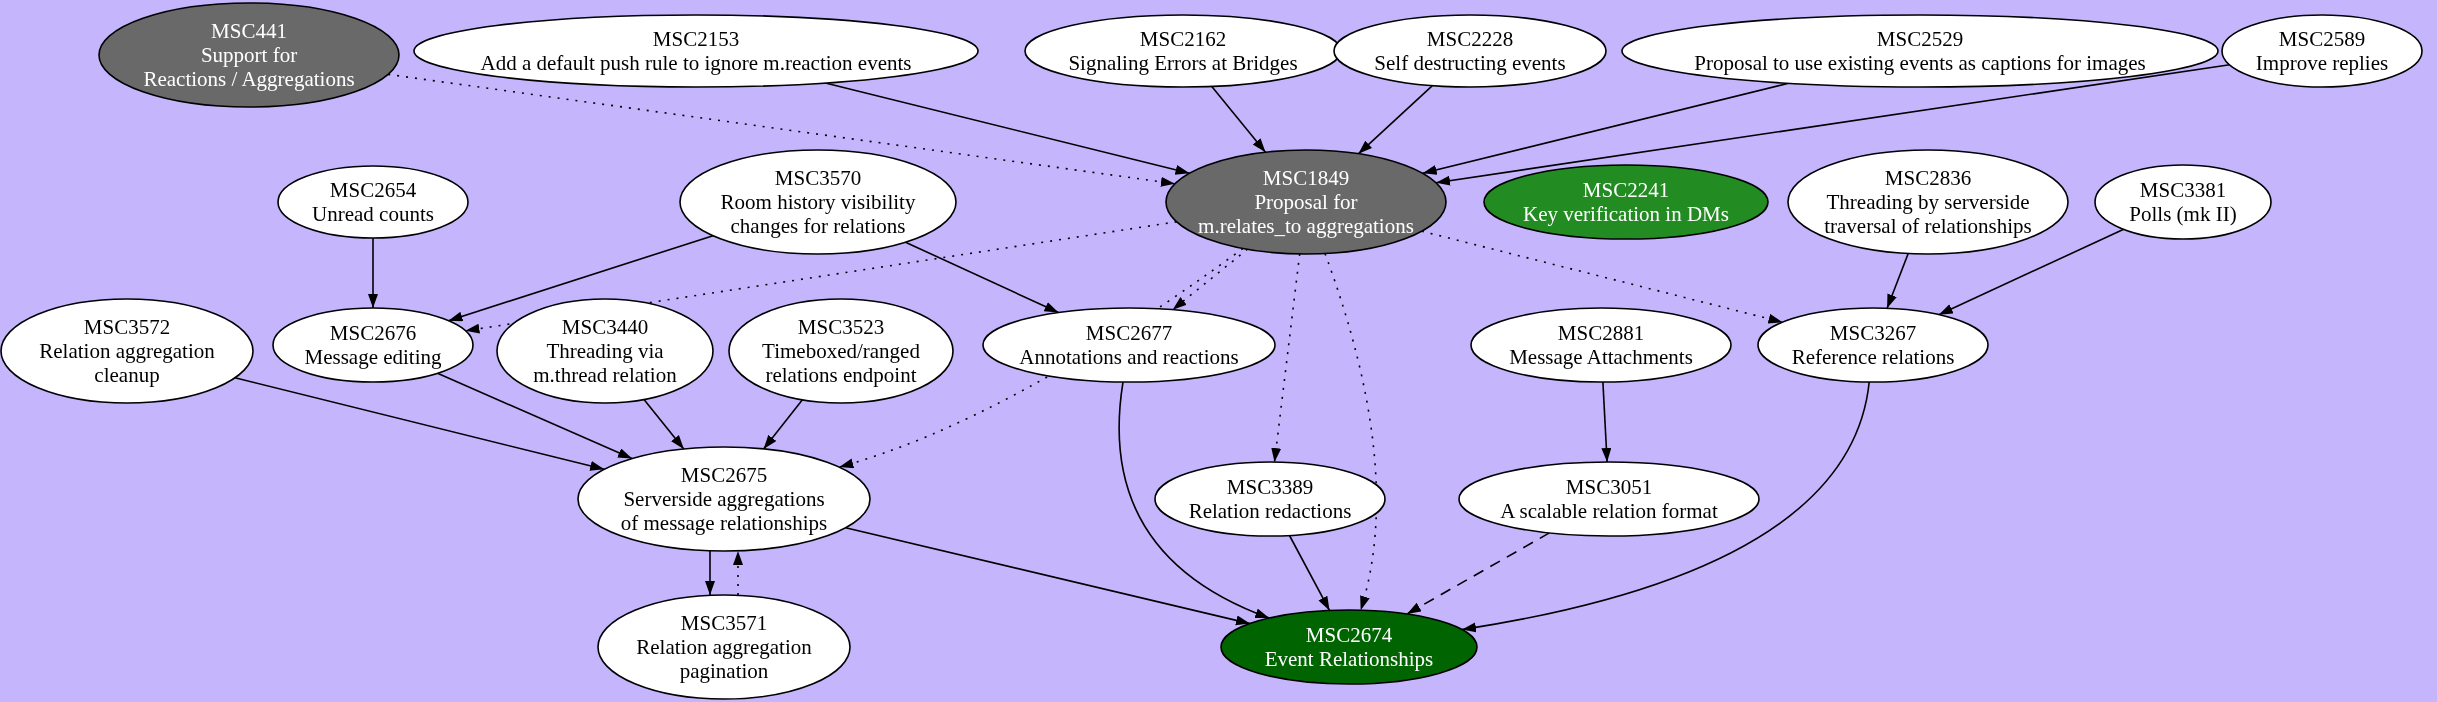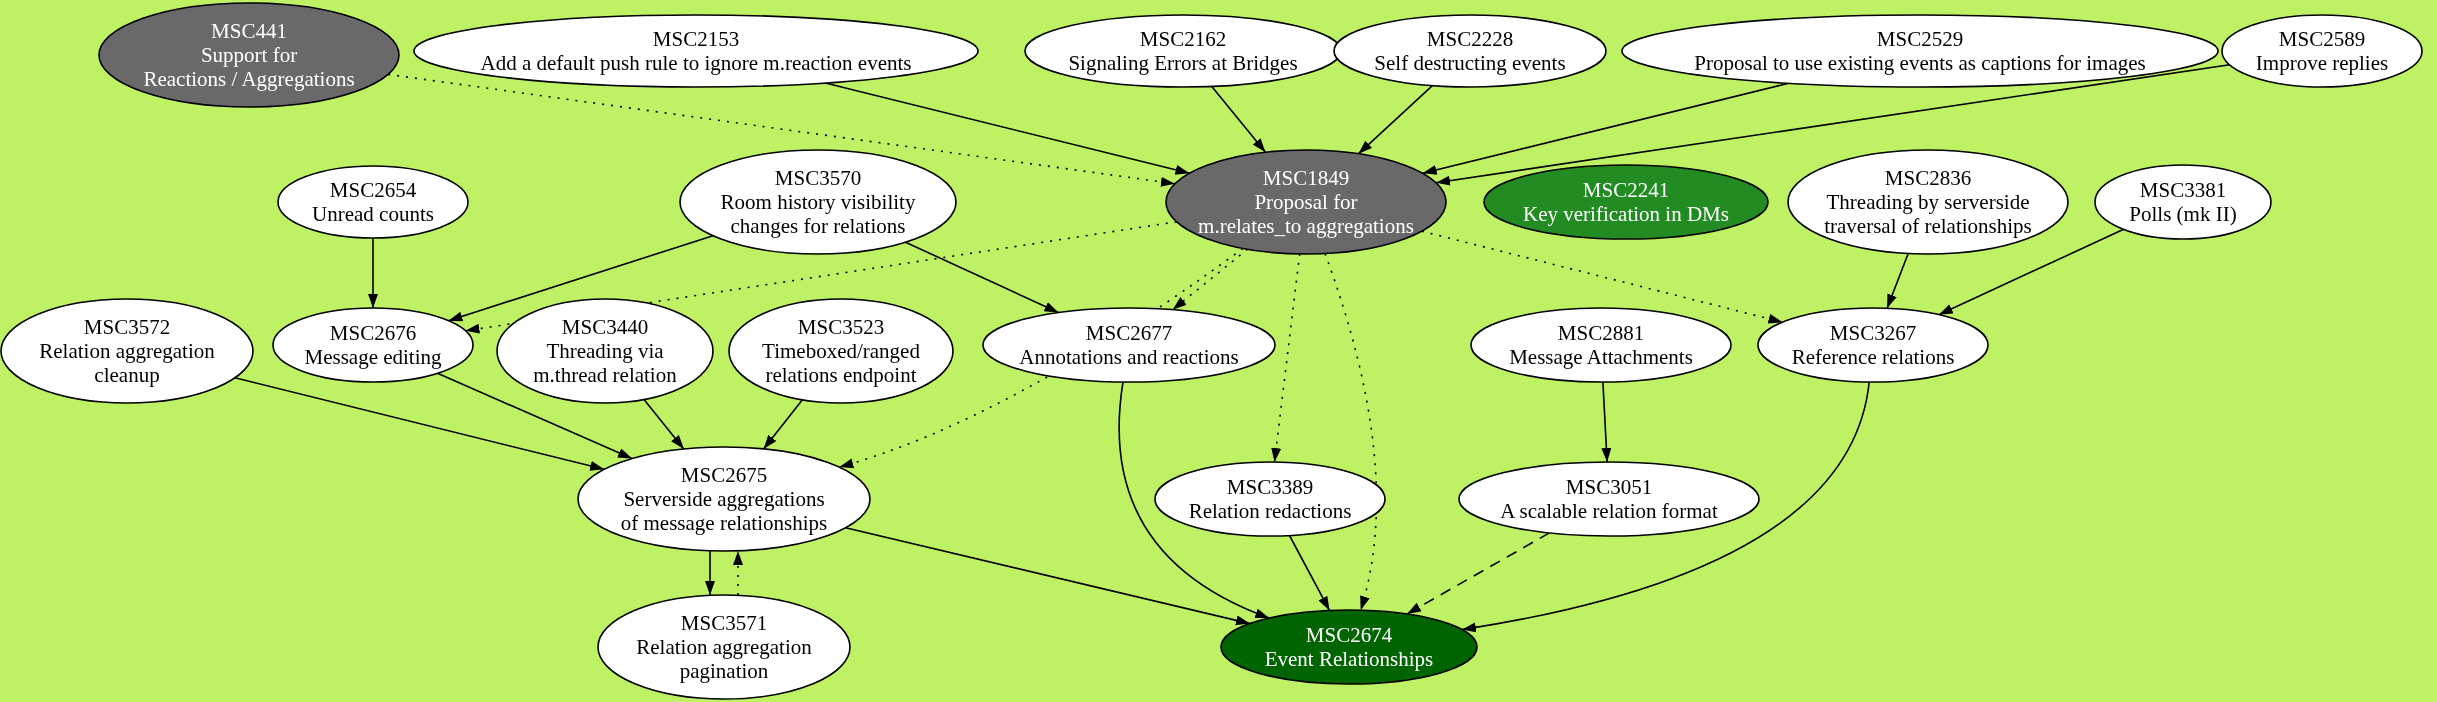--- a/index.html
+++ b/index.html
@@ -1,16 +1,16 @@
 <!DOCTYPE html>
 <html><head>
 <meta charset="utf-8">
 <style>
   html, body { margin: 0; padding: 0; background: #ffffff; }
-  .canvas { position: relative; width: 2437px; height: 702px; background: #bef264; overflow: hidden; }
+  .canvas { position: relative; width: 2437px; height: 702px; background: #c4b5fd; overflow: hidden; }
   svg { display: block; }
   svg text { font-family: "Liberation Serif", "DejaVu Serif", serif; font-size: 21px; }
   .edge { fill: none; stroke: #000000; stroke-width: 1.6; }
   .edge.dotted { stroke-dasharray: 2 7; }
   .edge.dashed { stroke-dasharray: 11 8; }
   ellipse { stroke-width: 1.6; }
 </style>
 </head>
 <body>
 

